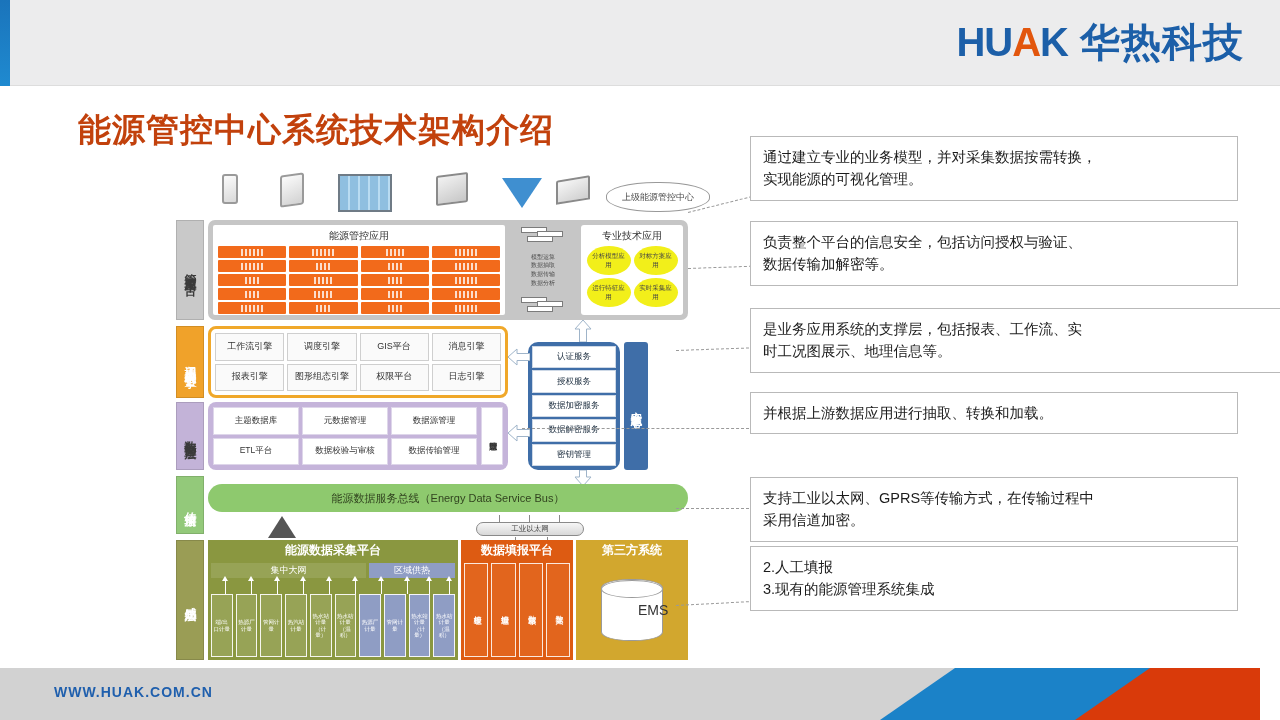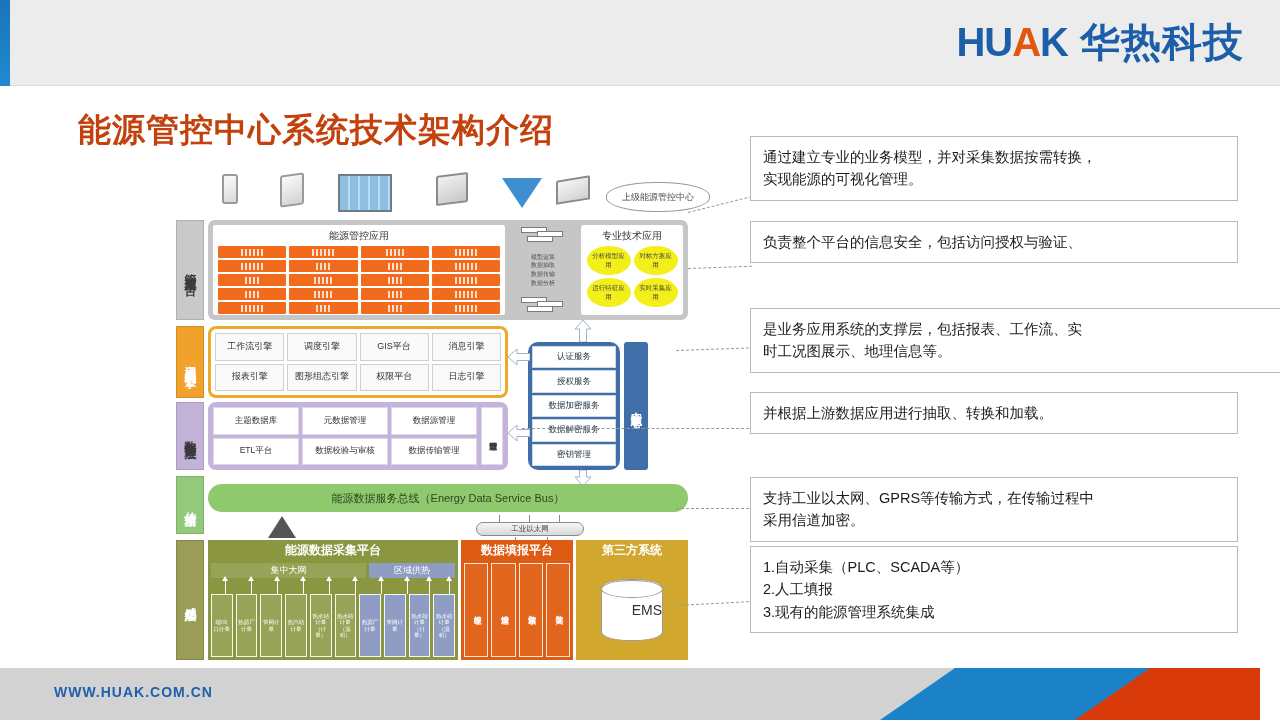--- a/index.html
+++ b/index.html
@@ -291,21 +291,21 @@
     writing-mode: vertical-rl; text-orientation: upright; letter-spacing: .5px;
   }
 
   #third-body {
     flex: 1; background: #d2a72e; padding: 6px;
     display: flex; align-items: center; justify-content: center;
   }
   #ems-cyl {
     width: 62px; height: 62px; background: #fff;
     border: 1px solid #9a9a9a; border-radius: 28px / 9px;
-    display: flex; align-items: center; justify-content: flex-end;
+    display: flex; align-items: center; justify-content: flex-start;
     font-size: 14px; color: #333; position: relative; padding-left: 36px;
   }
   #ems-cyl::before {
     content: ''; position: absolute; top: 0; left: -1px; right: -1px; height: 16px;
     border: 1px solid #9a9a9a; border-radius: 50% / 50%; background: #fff;
   }
   #ems-cyl span { position: relative; z-index: 2; }
   .hollow-up {
     position: absolute; width: 18px; height: 20px;
   }
@@ -716,34 +716,34 @@
 <div class="leader" style="left:522px; top:428px; width:232px; transform: rotate(0deg);"></div>
 <div class="leader" style="left:676px; top:508px; width:78px;  transform: rotate(0deg);"></div>
 <div class="leader" style="left:676px; top:605px; width:78px;  transform: rotate(-3deg);"></div>
 
 <div class="callout" id="callout-0">
   <p>通过建立专业的业务模型，并对采集数据按需转换，</p>
   <p>实现能源的可视化管理。</p>
 </div>
 <div class="callout" id="callout-1">
   <p>负责整个平台的信息安全，包括访问授权与验证、</p>
+  <p>数据传输加解密等。</p>
 </div>
 <div class="callout" id="callout-2">
   <p>是业务应用系统的支撑层，包括报表、工作流、实</p>
   <p>时工况图展示、地理信息等。</p>
 </div>
 <div class="callout" id="callout-3">
   <p>并根据上游数据应用进行抽取、转换和加载。</p>
 </div>
 <div class="callout" id="callout-4">
   <p>支持工业以太网、GPRS等传输方式，在传输过程中</p>
   <p>采用信道加密。</p>
 </div>
 <div class="callout" id="callout-5">
-  <p>1.自动采集（PLC、SCADA等）</p>
   <p>2.人工填报</p>
   <p>3.现有的能源管理系统集成</p>
 </div>
 
 <div id="footer">
   <div id="footer-url">WWW.HUAK.COM.CN</div>
   <svg id="swoosh" viewBox="0 0 440 52" preserveAspectRatio="none">
     <polygon points="175,52 250,0 440,0 440,52" fill="#d93a0a"></polygon>
     <polygon points="60,52 135,0 330,0 255,52" fill="#1b82c8"></polygon>
   </svg>

